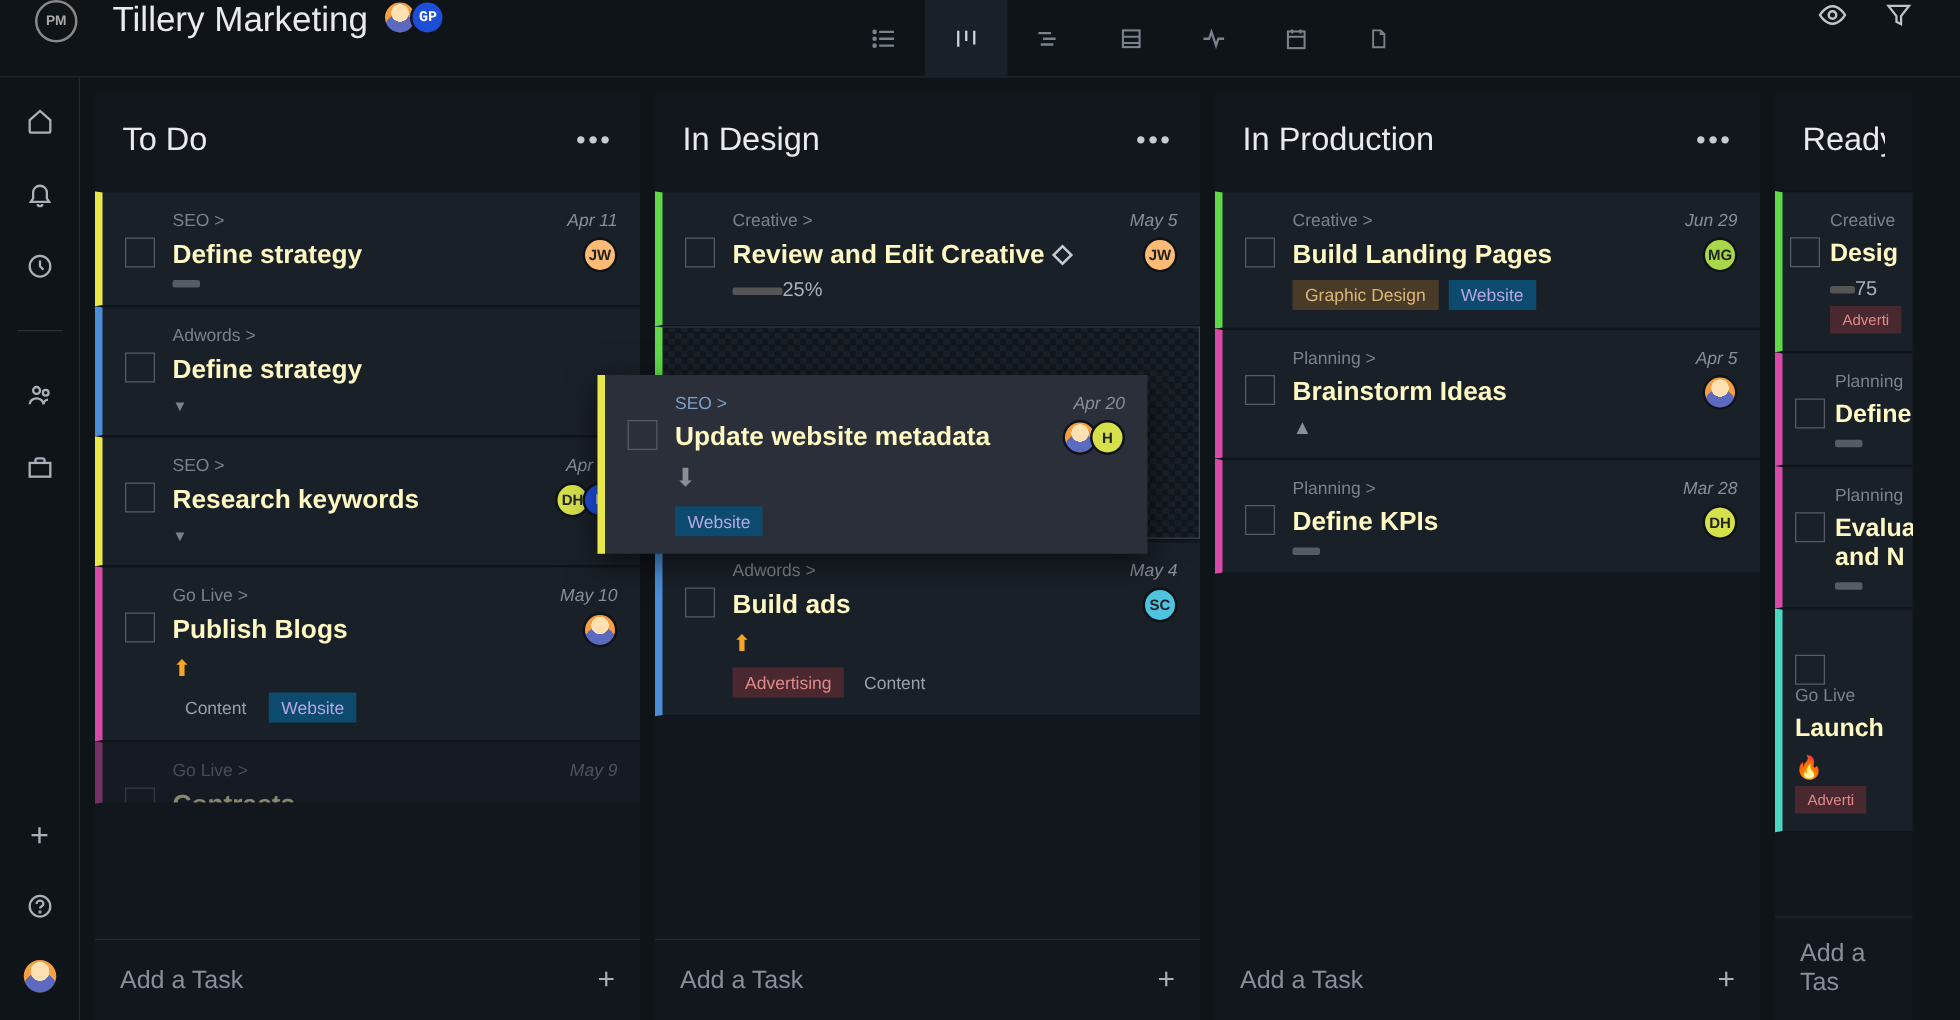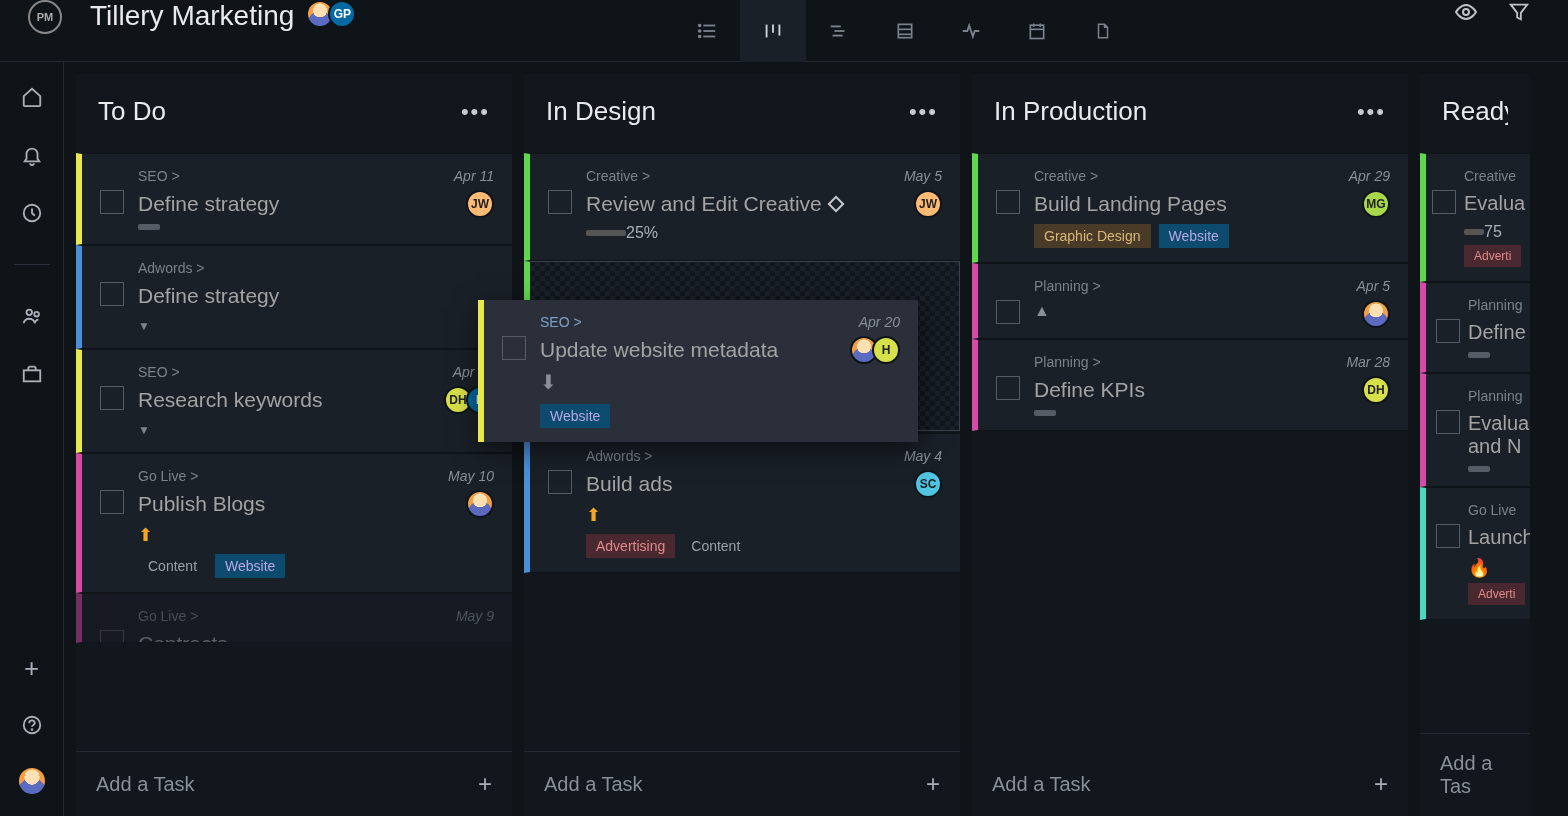--- a/index.html
+++ b/index.html
@@ -31,21 +31,21 @@
 .project-title { font-size: 28px; font-weight: 400; color: #e8eaed; margin-right: 18px; }
 .avatar-group { display: flex; }
 .avatar {
   width: 28px; height: 28px; border-radius: 50%;
   display: flex; align-items: center; justify-content: center;
   font-size: 12px; font-weight: 600; color: #222;
   margin-left: -6px;
   border: 2px solid #0f1419;
 }
 .avatar.orange { background: #fdba74; }
-.avatar.blue { background: #0369a1; color:#fff;}
+.avatar.blue { background: #1d4ed8; color:#fff;font-family:Liberation Mono, monospace;}
 .avatar.yellow { background: #d6e04a; }
 .avatar.green { background: #a8d84a; }
 .avatar.cyan { background: #4fc3e0; }
 .avatar.img {
   background: #f59e42;
   background-image: radial-gradient(circle at 50% 35%, #ffe0b2 35%, transparent 36%),
                     radial-gradient(circle at 50% 90%, #5c6bc0 50%, transparent 51%);
 }
 .view-tabs { margin-left: auto; display: flex; gap: 0; }
 .view-tab {
@@ -100,21 +100,21 @@
 .card.stripe-teal { border-left-color: #4ad8c0; }
 .card-check {
   width: 24px; height: 24px;
   border: 1px solid #555c66;
   margin-right: 14px; margin-top: 22px;
   flex-shrink: 0;
   cursor:pointer;
 }
 .card-body { flex: 1; }
 .card-cat { font-size: 14px; color: #7a828c; margin-bottom: 8px; }
-.card-title { font-size: 21px; color: #a3a3a3; font-weight: 400; margin-bottom: 8px; display:flex; align-items:center; gap:8px;}
+.card-title { font-size: 21px; color: #fef9c3; font-weight: 700; margin-bottom: 8px; display:flex; align-items:center; gap:8px;}
 .card-meta { display: flex; gap: 8px; align-items: center; margin-top: 4px;}
 .card-right { position: absolute; right: 18px; top: 14px; display:flex; flex-direction:column; align-items:flex-end; gap:6px;}
 .date { font-size: 14px; color: #888f98; font-style: italic; }
 .priority-low { width:22px; height:6px; background:#555c66; border-radius:2px;}
 .priority-up-orange { color:#f5a623; }
 .priority-up-gray { color:#8a8f96;}
 .priority-down-gray { color:#8a8f96;}
 .tag {
   padding: 4px 10px; border-radius: 0;
   font-size: 14px;
@@ -422,28 +422,29 @@
           <div class="card-check"></div>
           <div class="card-body">
             <div class="card-cat">Creative &gt;</div>
             <div class="card-title">Build Landing Pages</div>
             <div class="card-meta" style="margin-top:8px;">
               <span class="tag brown">Graphic Design</span>
               <span class="tag purple">Website</span>
             </div>
           </div>
           <div class="card-right">
-            <div class="date">Apr 29</div>
+            <div class="date">Jun 29</div>
             <div class="avatar green" style="margin:0;">MG</div>
           </div>
         </div>
         <div class="card stripe-pink">
           <div class="card-check"></div>
           <div class="card-body">
             <div class="card-cat">Planning &gt;</div>
+            <div class="card-title">Brainstorm Ideas</div>
             <div class="card-meta priority-up-gray" style="font-size:16px;">▲</div>
           </div>
           <div class="card-right">
             <div class="date">Apr 5</div>
             <div class="avatar img" style="margin:0;"></div>
           </div>
         </div>
         <div class="card stripe-pink">
           <div class="card-check"></div>
           <div class="card-body">
@@ -467,21 +468,21 @@
 
     <div class="column narrow">
       <div class="col-header">
         <div class="col-title">Ready f</div>
       </div>
       <div class="cards">
         <div class="card stripe-green" style="padding-left:6px;">
           <div class="card-check" style="margin-right:8px;"></div>
           <div class="card-body">
             <div class="card-cat">Creative</div>
-            <div class="card-title" style="font-size:20px;">Evalua</div>
+            <div class="card-title" style="font-size:20px;">Desig</div>
             <div class="progress-row">
                 <div class="progress-bar" style="width:20px;"></div>
                 <div class="progress-text">75</div>
               </div>
             <div class="card-meta">
                 <span class="tag red" style="font-size:12px;">Adverti</span>
               </div>
           </div>
         </div>
         <div class="card stripe-pink" style="padding-left:10px;">
@@ -497,21 +498,21 @@
         <div class="card stripe-pink" style="padding-left:10px;">
           <div class="card-check" style="margin-right:8px;"></div>
           <div class="card-body">
             <div class="card-cat">Planning</div>
             <div class="card-title" style="font-size:20px;">Evalua and N</div>
             <div class="card-meta">
                 <div class="priority-low"></div>
               </div>
           </div>
         </div>
-        <div class="card stripe-teal" style="padding-left:10px;">
+        <div class="card stripe-teal" style="padding-left:10px;flex-direction:column;">
           <div class="card-check" style="margin-right:8px;"></div>
           <div class="card-body">
             <div class="card-cat">Go Live</div>
             <div class="card-title" style="font-size:20px;">Launch</div>
             <div class="card-meta" style="color:#e05a4a;font-size:18px;">🔥</div>
             <div class="card-meta">
                 <span class="tag red" style="font-size:12px;">Adverti</span>
               </div>
           </div>
         </div>

